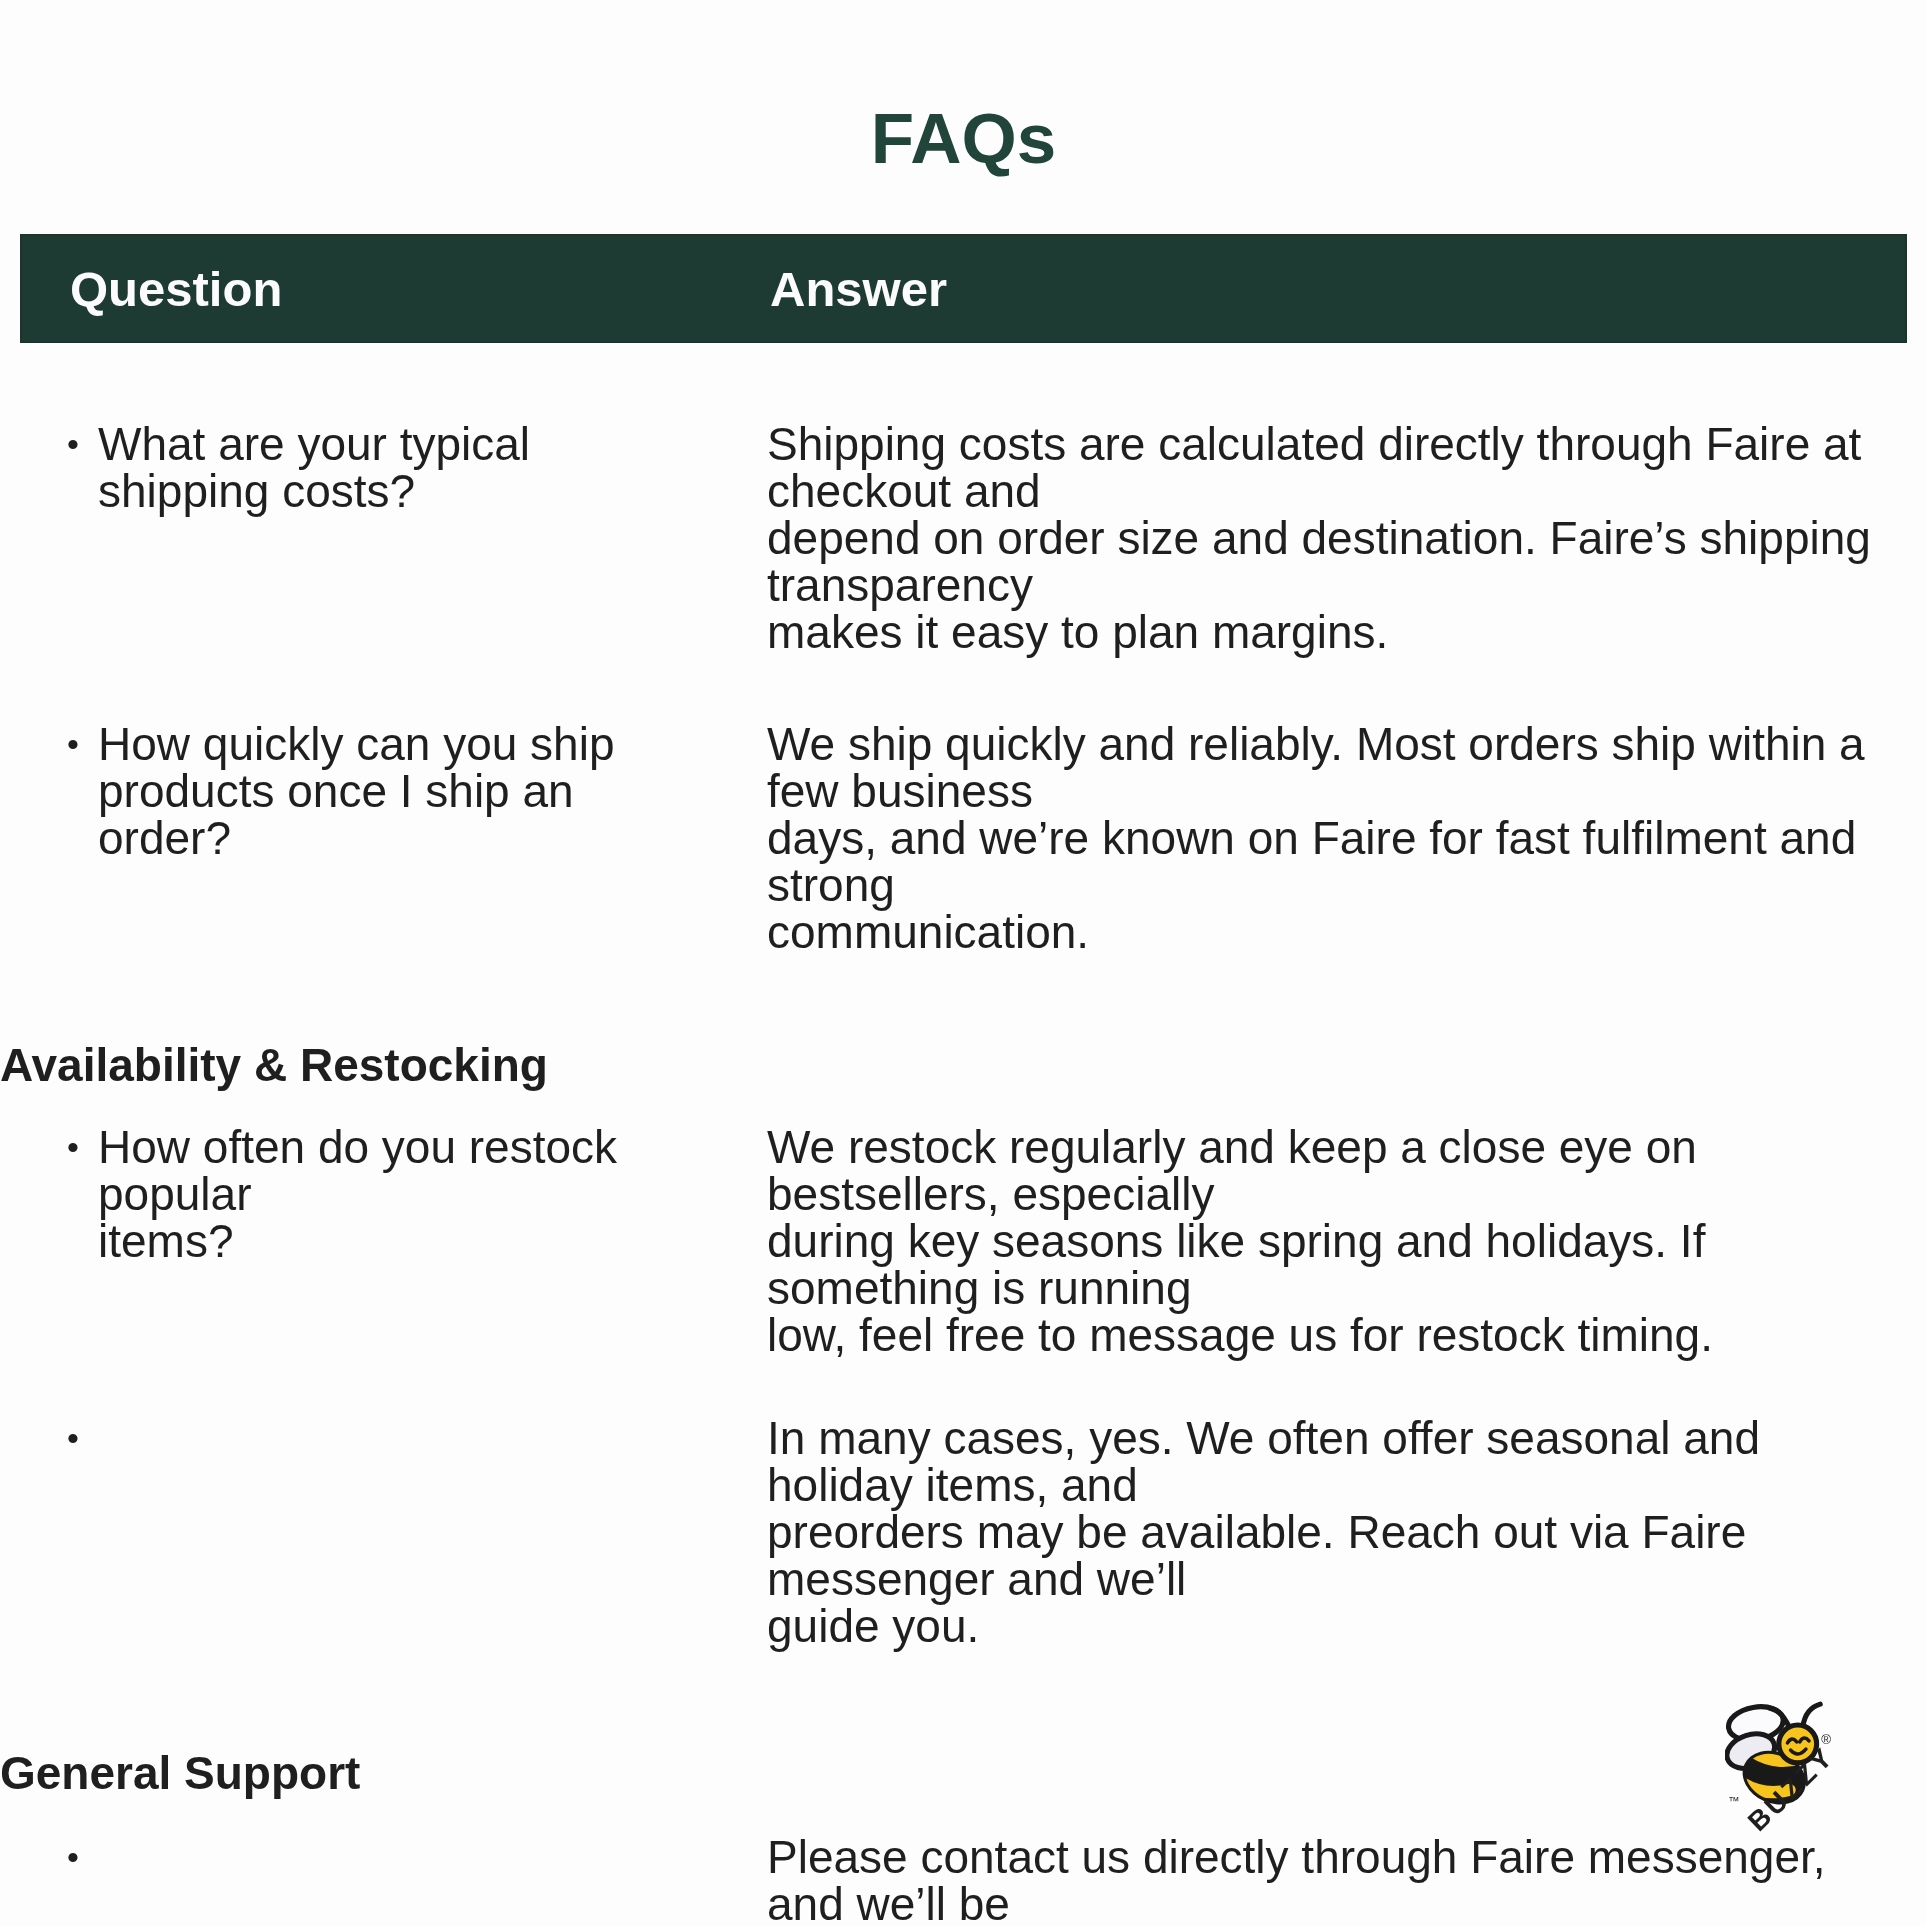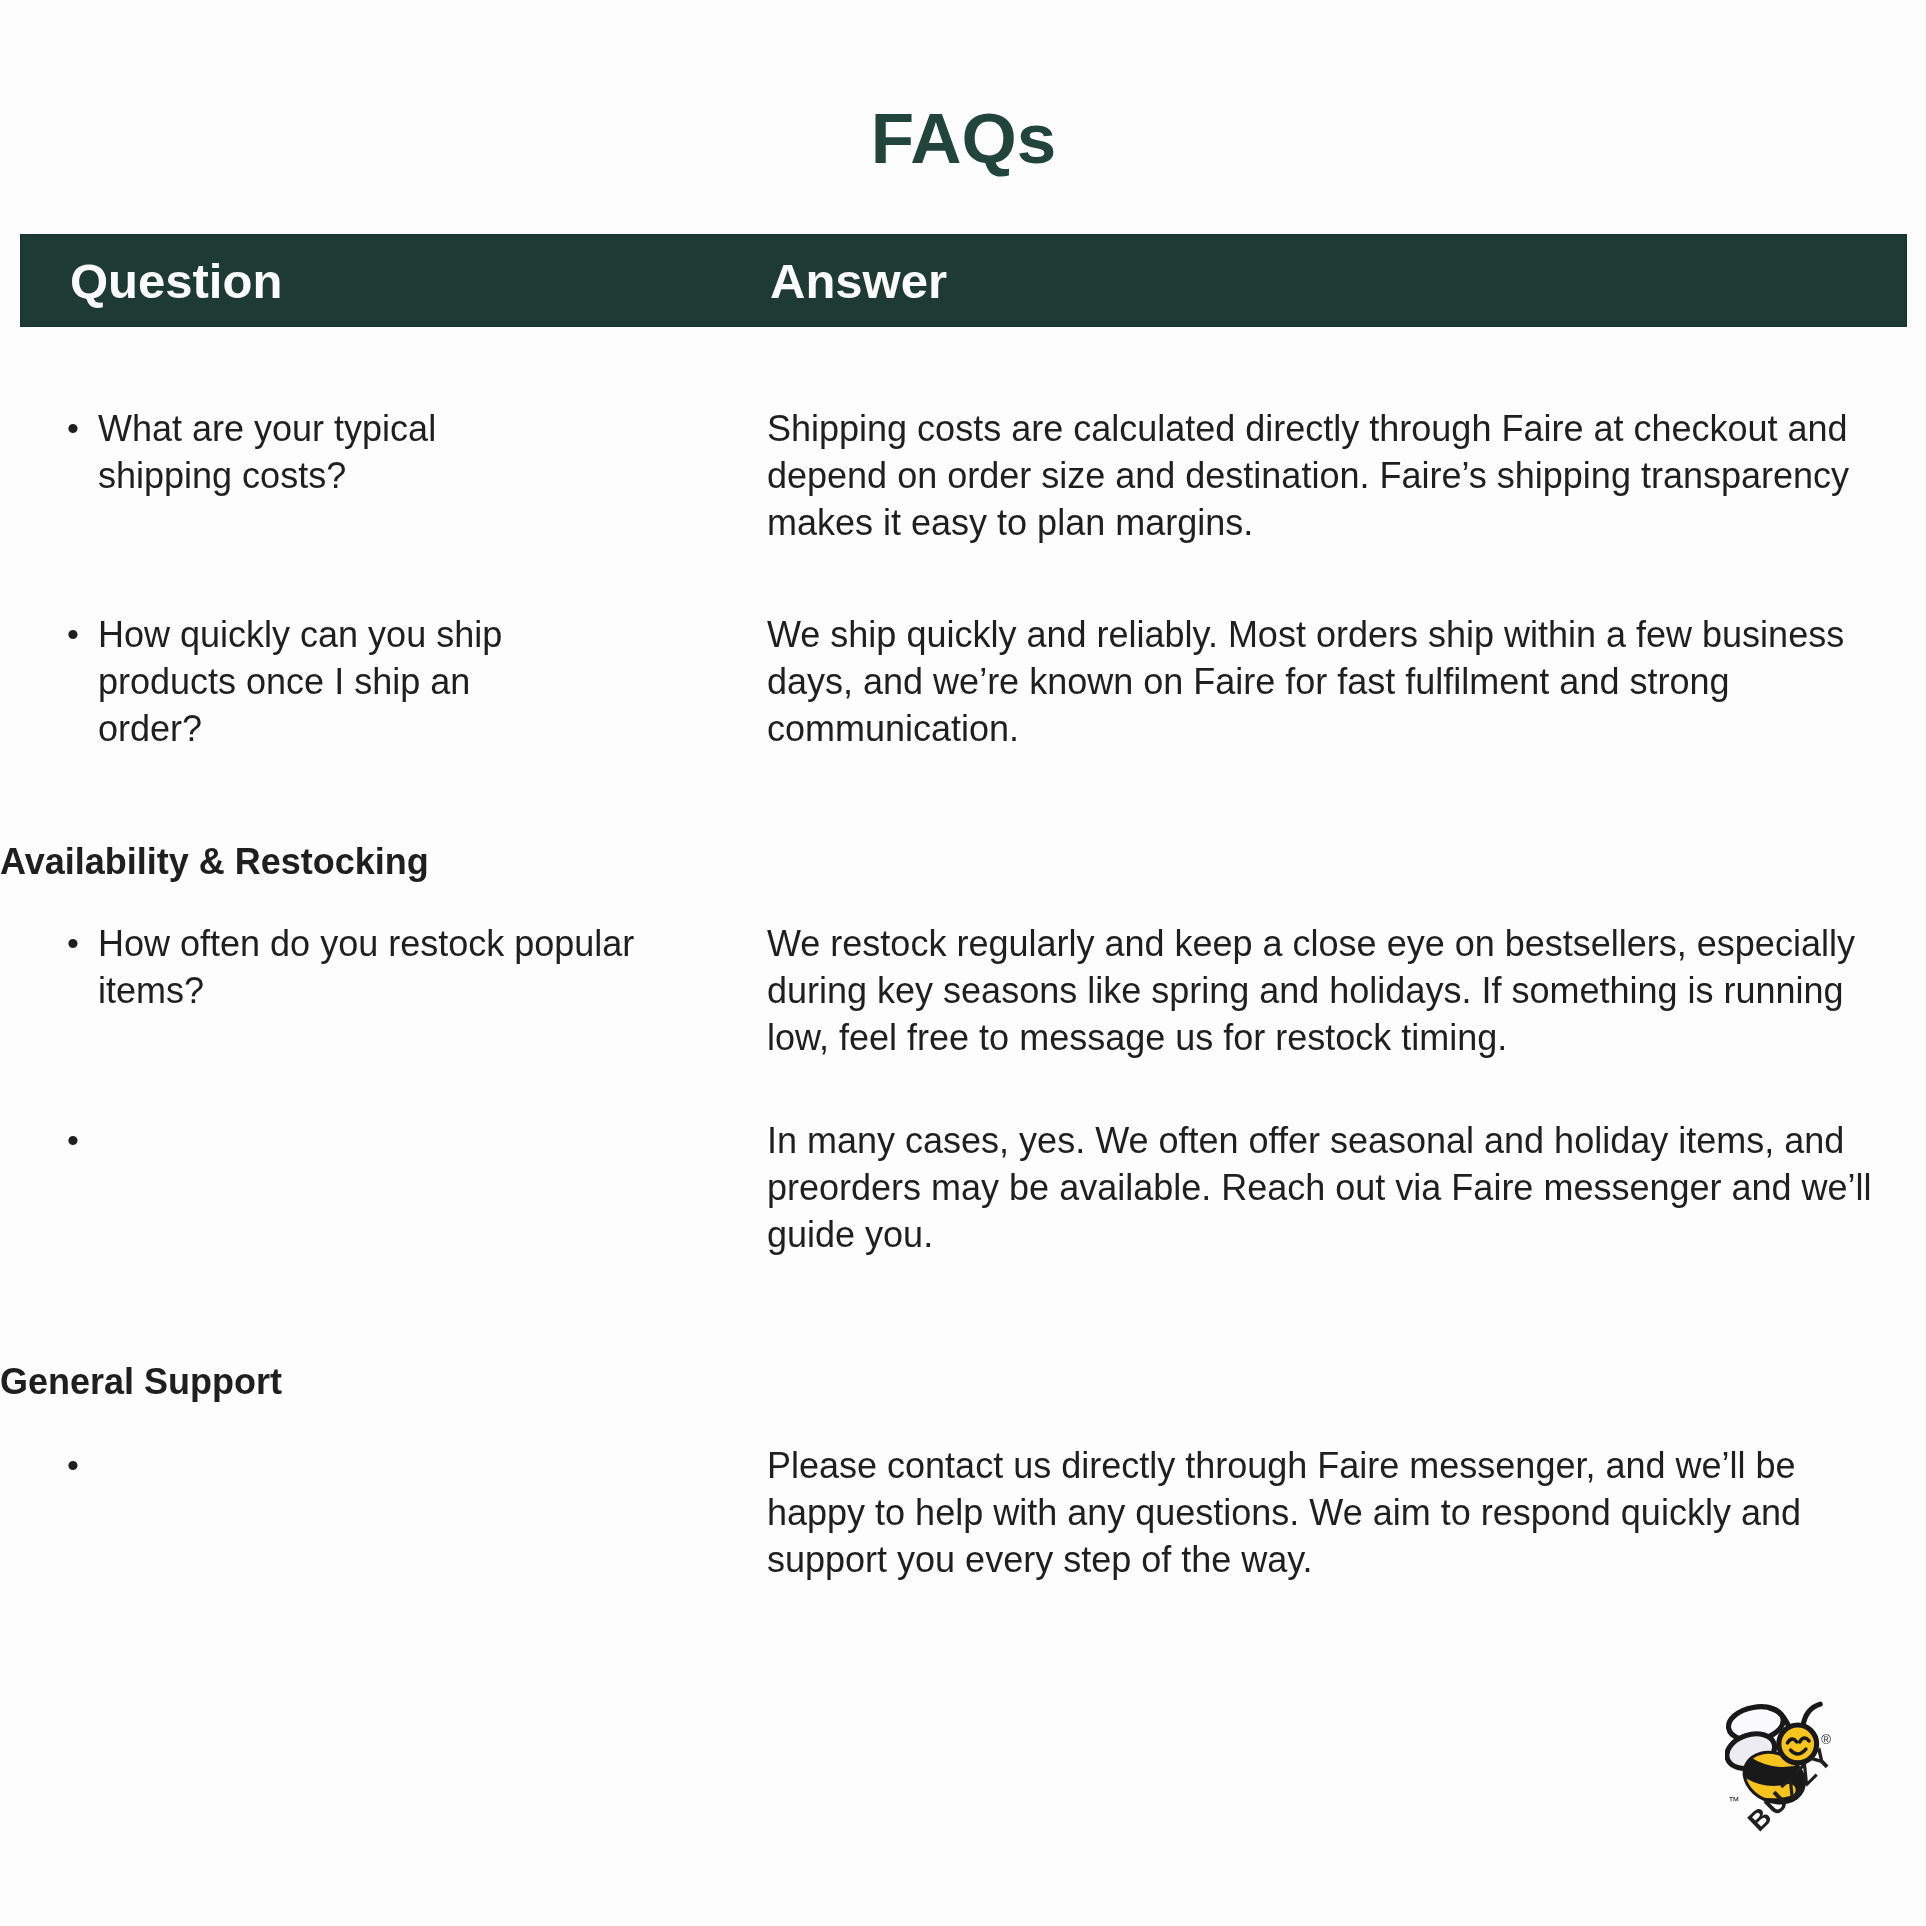--- a/index.html
+++ b/index.html
@@ -15,21 +15,21 @@
     padding-top:89px;
     height:188px;
     text-align:center;
     font-size:71px;
     line-height:99px;
     font-weight:bold;
     color:#21453a;
   }
   .header-bar {
     margin:46px 20px 0 20px;
-    height:93px;
+    height:109px;
     background:#1d3b33;
     border:2px solid rgba(0,0,0,0.10);
     display:flex;
     align-items:center;
     padding-left:48px;
     color:#fbfbfb;
     font-size:49px;
     font-weight:bold;
   }
   .header-q { flex:0 0 700px; }
@@ -39,21 +39,21 @@
     flex:0 0 700px;
     display:flex;
     padding-right:119px;
   }
   .bullet {
     flex:0 0 31px;
     font-size:34px;
     line-height:47px;
   }
   .q-text, .a-text, .section-heading {
-    font-size:36px;
+    font-size:46px;
     line-height:47px;
     white-space:pre-line;
   }
   .a-cell { flex:1; padding-right:19px; }
   .section-heading {
     font-weight:bold;
   }
   .mt-row1 { margin-top:78px; }
   .mt-row2 { margin-top:65px; }
   .mt-sec1 { margin-top:86px; }

